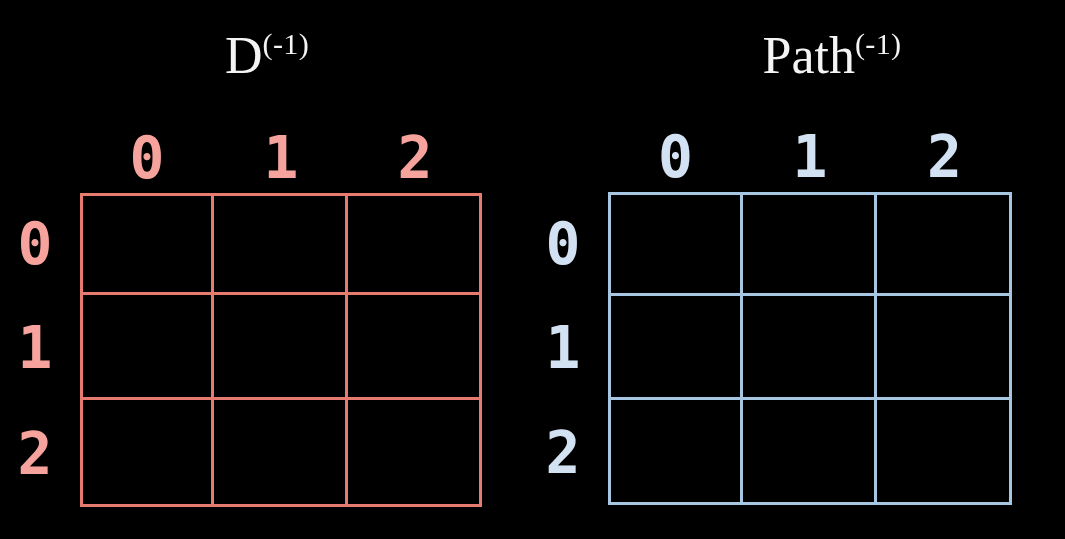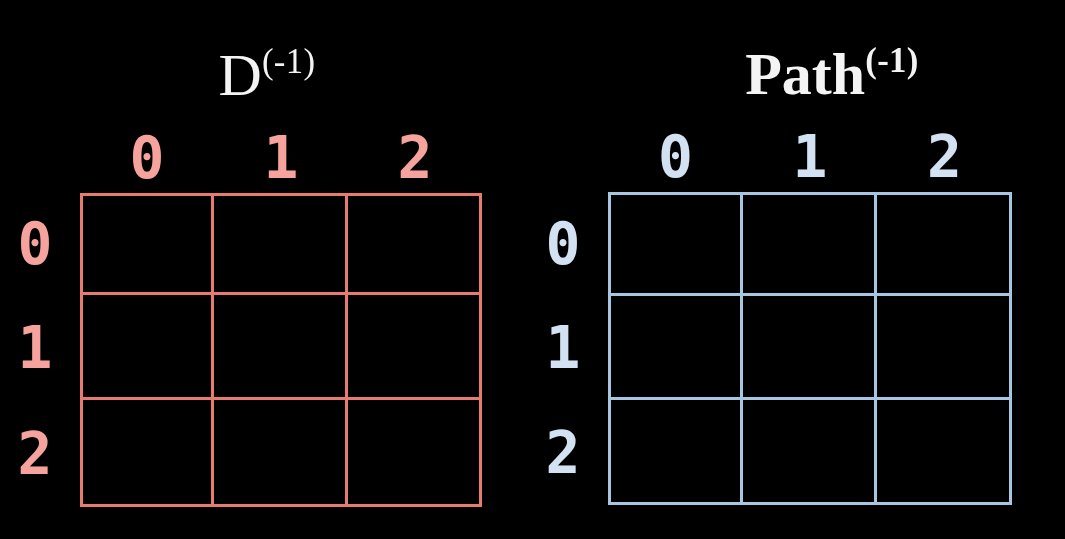--- a/index.html
+++ b/index.html
@@ -17,32 +17,32 @@
   .matrix { position: absolute; }
   .matrix-d    { left: 14px;  top: 30px; }
   .matrix-path { left: 542px; top: 30px; }
 
   
   .title {
     margin-left: 66px;
     width: 402px;
     height: 101px;
     display: flex;
-    align-items: center;
+    align-items: flex-start;
     justify-content: center;
     padding-bottom: 12px;
     color: var(--title, #f4f4f4);
     font-family: "Liberation Serif", serif;
-    font-size: 60px;
+    font-size: 52px;
     line-height: 1;
     white-space: nowrap;
   }
   .matrix-path .title { height: 100px; width: 404px; }
   .matrix-d    .title .title-text { transform: translateX(-14px); }
-  .matrix-path .title .title-text { transform: translateX(22px); font-weight: bold; }
+  .matrix-path .title .title-text { transform: translateX(22px); }
   .title sup {
     font-size: 0.58em;
     line-height: 0;
     vertical-align: 0.62em;
     letter-spacing: 0.01em;
   }
 
   
   .grid { display: grid; }
   .matrix-d .grid {

